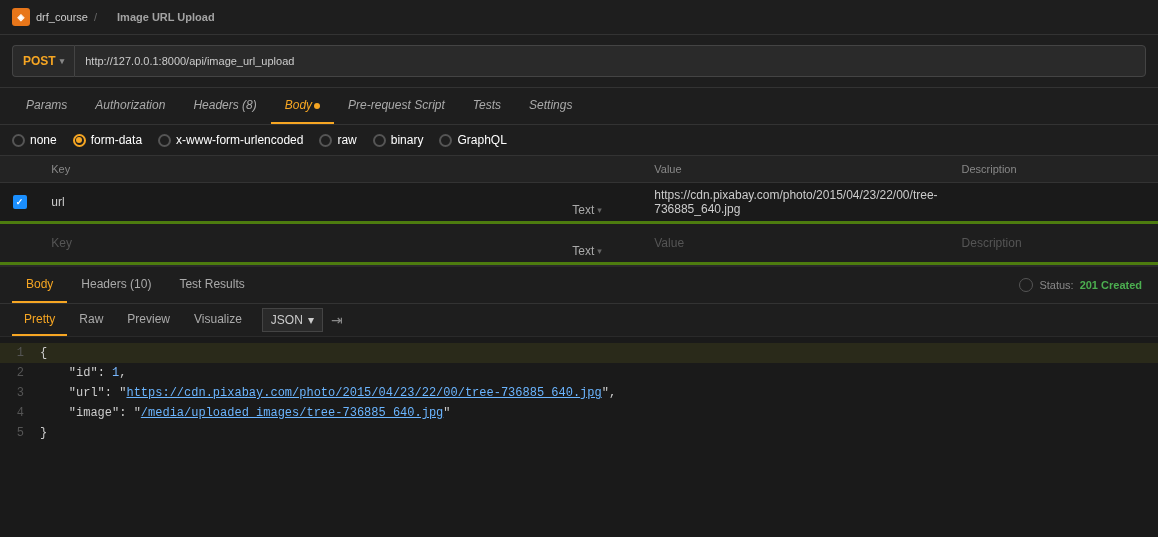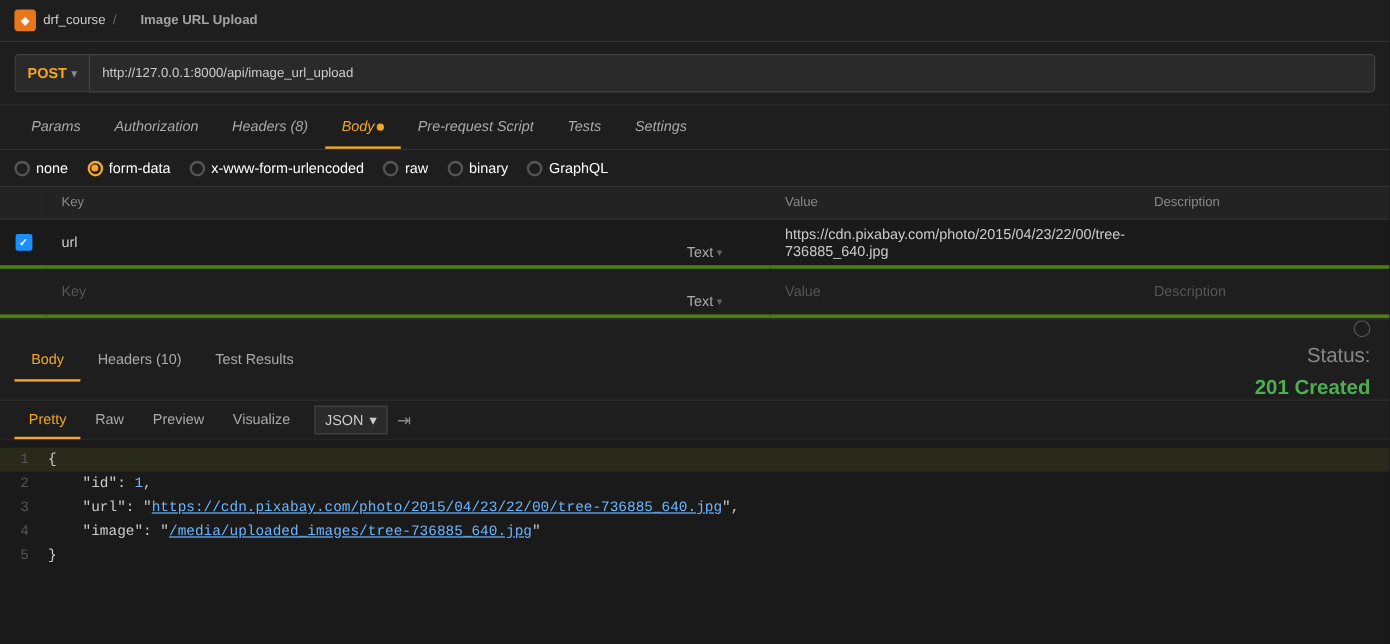--- a/index.html
+++ b/index.html
@@ -189,24 +189,23 @@
       background: #1e1e1e;
       border-bottom: 1px solid #333;
       border-top: 2px solid #2a2a2a;
       padding: 0 12px;
       display: flex;
       align-items: center;
       gap: 0;
     }
     .status-area {
       margin-left: auto;
-      display: flex; align-items: flex-end; gap: 6px;
-      font-size: 17px; color: #888;
+      display: flex; align-items: center; gap: 6px;
+      font-size: 11px; color: #888;
       padding-right: 4px;
-      flex-direction: column;
     }
     .status-201 { color: #4caf50; font-weight: 600; }
     .globe-icon {
       width: 14px; height: 14px;
       border-radius: 50%;
       border: 1.5px solid #555;
       display: inline-block;
       position: relative;
     }
 

